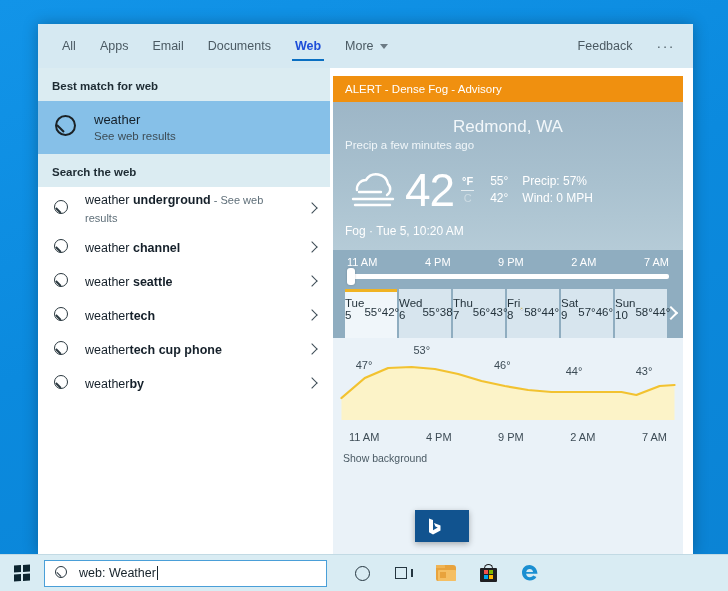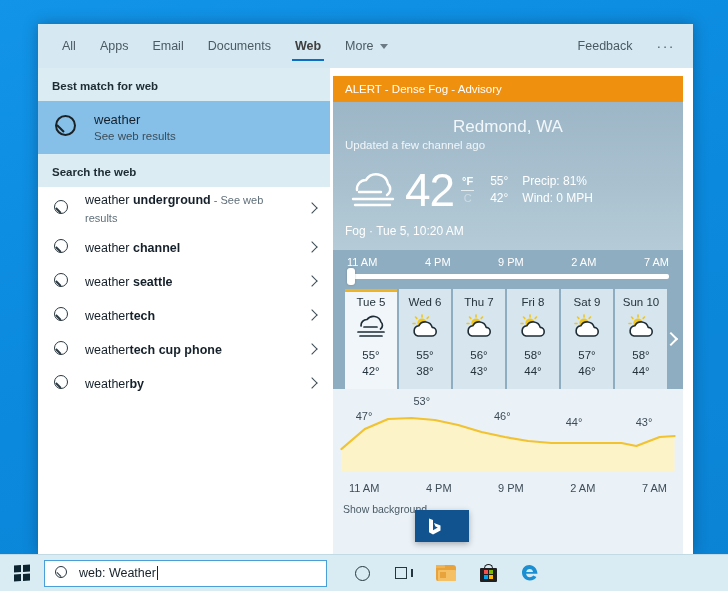--- a/index.html
+++ b/index.html
@@ -34,21 +34,21 @@
     padding: 0 6px 0 12px;
     position: relative;
   }
   .tab {
     display: flex; align-items: center; justify-content: center;
     padding: 16px 12px;
     font-size: 12.5px; color: #4b5a63;
     position: relative; cursor: default;
     white-space: nowrap;
   }
-  .tab.active { color: #404040; font-weight: bold; }
+  .tab.active { color: #1d4ed8; font-weight: bold; }
   .tab.active::after {
     content: ""; position: absolute;
     left: 9px; right: 9px; bottom: 7px; height: 2.5px;
     background: #0a6fc2;
   }
   .tab .caret {
     display: inline-block; margin-left: 6px;
     border-left: 4px solid transparent;
     border-right: 4px solid transparent;
     border-top: 5px solid #6b7a84;
@@ -195,21 +195,21 @@
     width: 8px; height: 17px; background: #fff; border-radius: 3px;
     box-shadow: 0 0 2px rgba(0,0,0,.25);
   }
 
   
   .days-wrap { position: relative; background: #8fadc0; padding: 0 0 0 12px; }
   .days { display: flex; gap: 2px; }
   .day {
     flex: 0 0 52px; width: 52px;
     background: #d7e5ee;
-    display: flex; flex-direction: column; align-items: center;
+    display: flex; align-items: center;
     padding: 7px 0 9px 0;
     position: relative;
   }
   .day.sel { background: #f0f6fa; }
   .day.sel::before {
     content: ""; position: absolute; left: 0; right: 0; top: 0; height: 3px;
     background: #f0b323;
   }
   .day .dname { font-size: 11.5px; color: #24333c; margin-bottom: 6px; }
   .day .dicon { width: 34px; height: 26px; margin-bottom: 7px; }
@@ -413,41 +413,41 @@
 
     <div class="right-col">
       <div class="wcard">
 
         <div class="alert">
           <span>ALERT - Dense Fog - Advisory</span>
         </div>
 
         <div class="wtop">
           <div class="city">Redmond, WA</div>
-          <div class="updated">Updated a few channel ago</div>
+          <div class="updated">Precip a few minutes ago</div>
 
           <div class="current">
             <svg class="fogicon" viewBox="0 0 58 44">
               <path d="M12 22 a9 9 0 0 1 9 -10 a12 12 0 0 1 22 4 a7 7 0 0 1 -1 11" fill="none" stroke="#ffffff" stroke-width="2.4" stroke-linecap="round"></path>
               <line x1="14" y1="24" x2="36" y2="24" stroke="#ffffff" stroke-width="2.4" stroke-linecap="round"></line>
               <line x1="8" y1="31" x2="48" y2="31" stroke="#ffffff" stroke-width="2.4" stroke-linecap="round"></line>
               <line x1="10" y1="37" x2="45" y2="37" stroke="#ffffff" stroke-width="2.4" stroke-linecap="round"></line>
             </svg>
             <div class="bigtemp">42</div>
             <div class="unit">
               <div class="f">°F</div>
               <div class="div"></div>
               <div class="c">C</div>
             </div>
             <div class="hilo">
               <div>55°</div>
               <div>42°</div>
             </div>
             <div class="cond-extra">
-              <div>Precip: 81%</div>
+              <div>Precip: 57%</div>
               <div>Wind: 0 MPH</div>
             </div>
           </div>
 
           <div class="condline">Fog · Tue 5, 10:20 AM</div>
         </div>
 
         <div class="slider-wrap">
           <div class="ticks">
             <span>11 AM</span>

